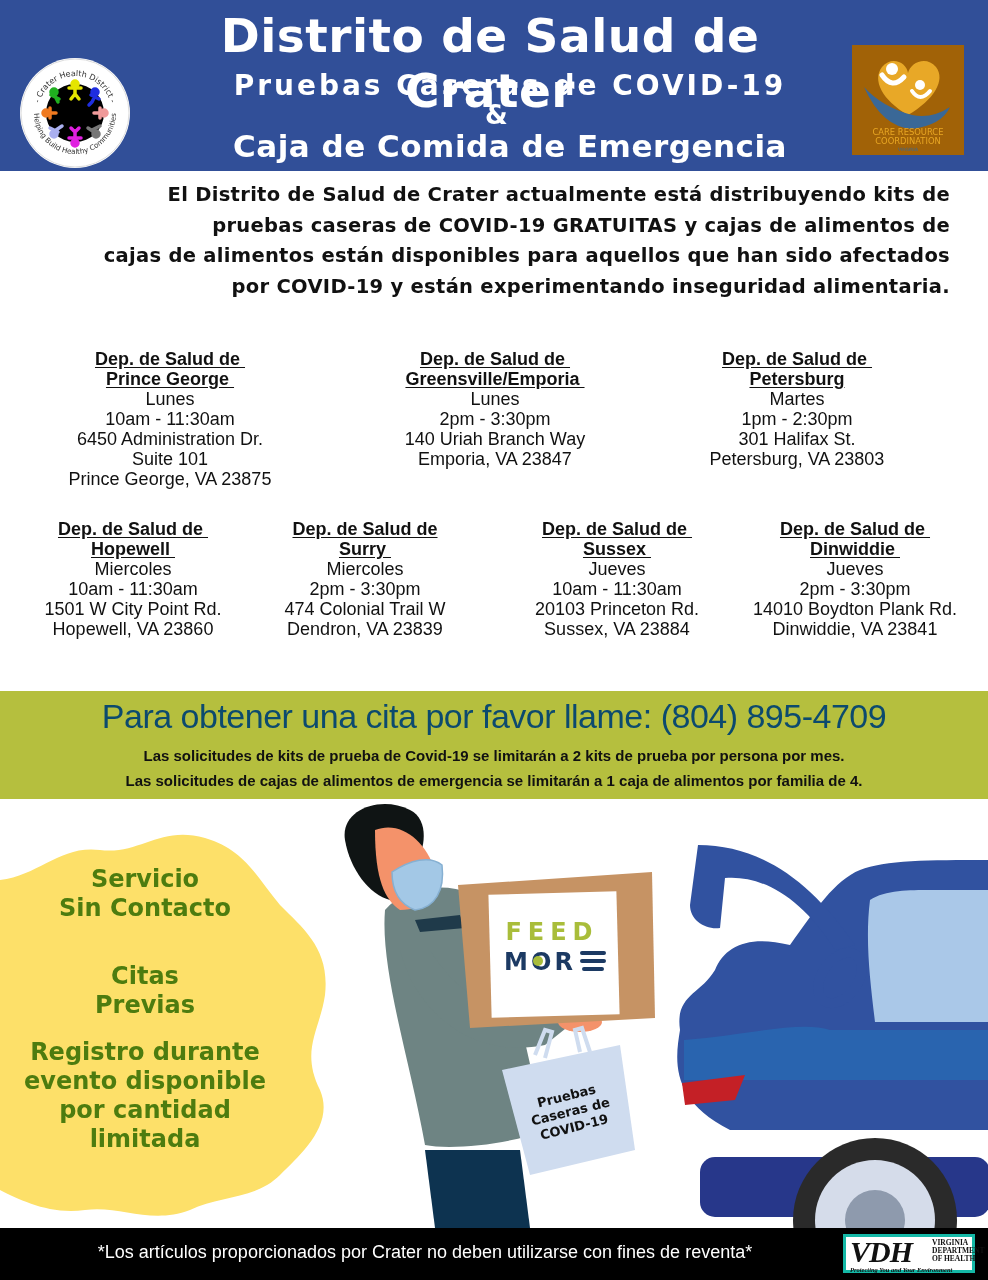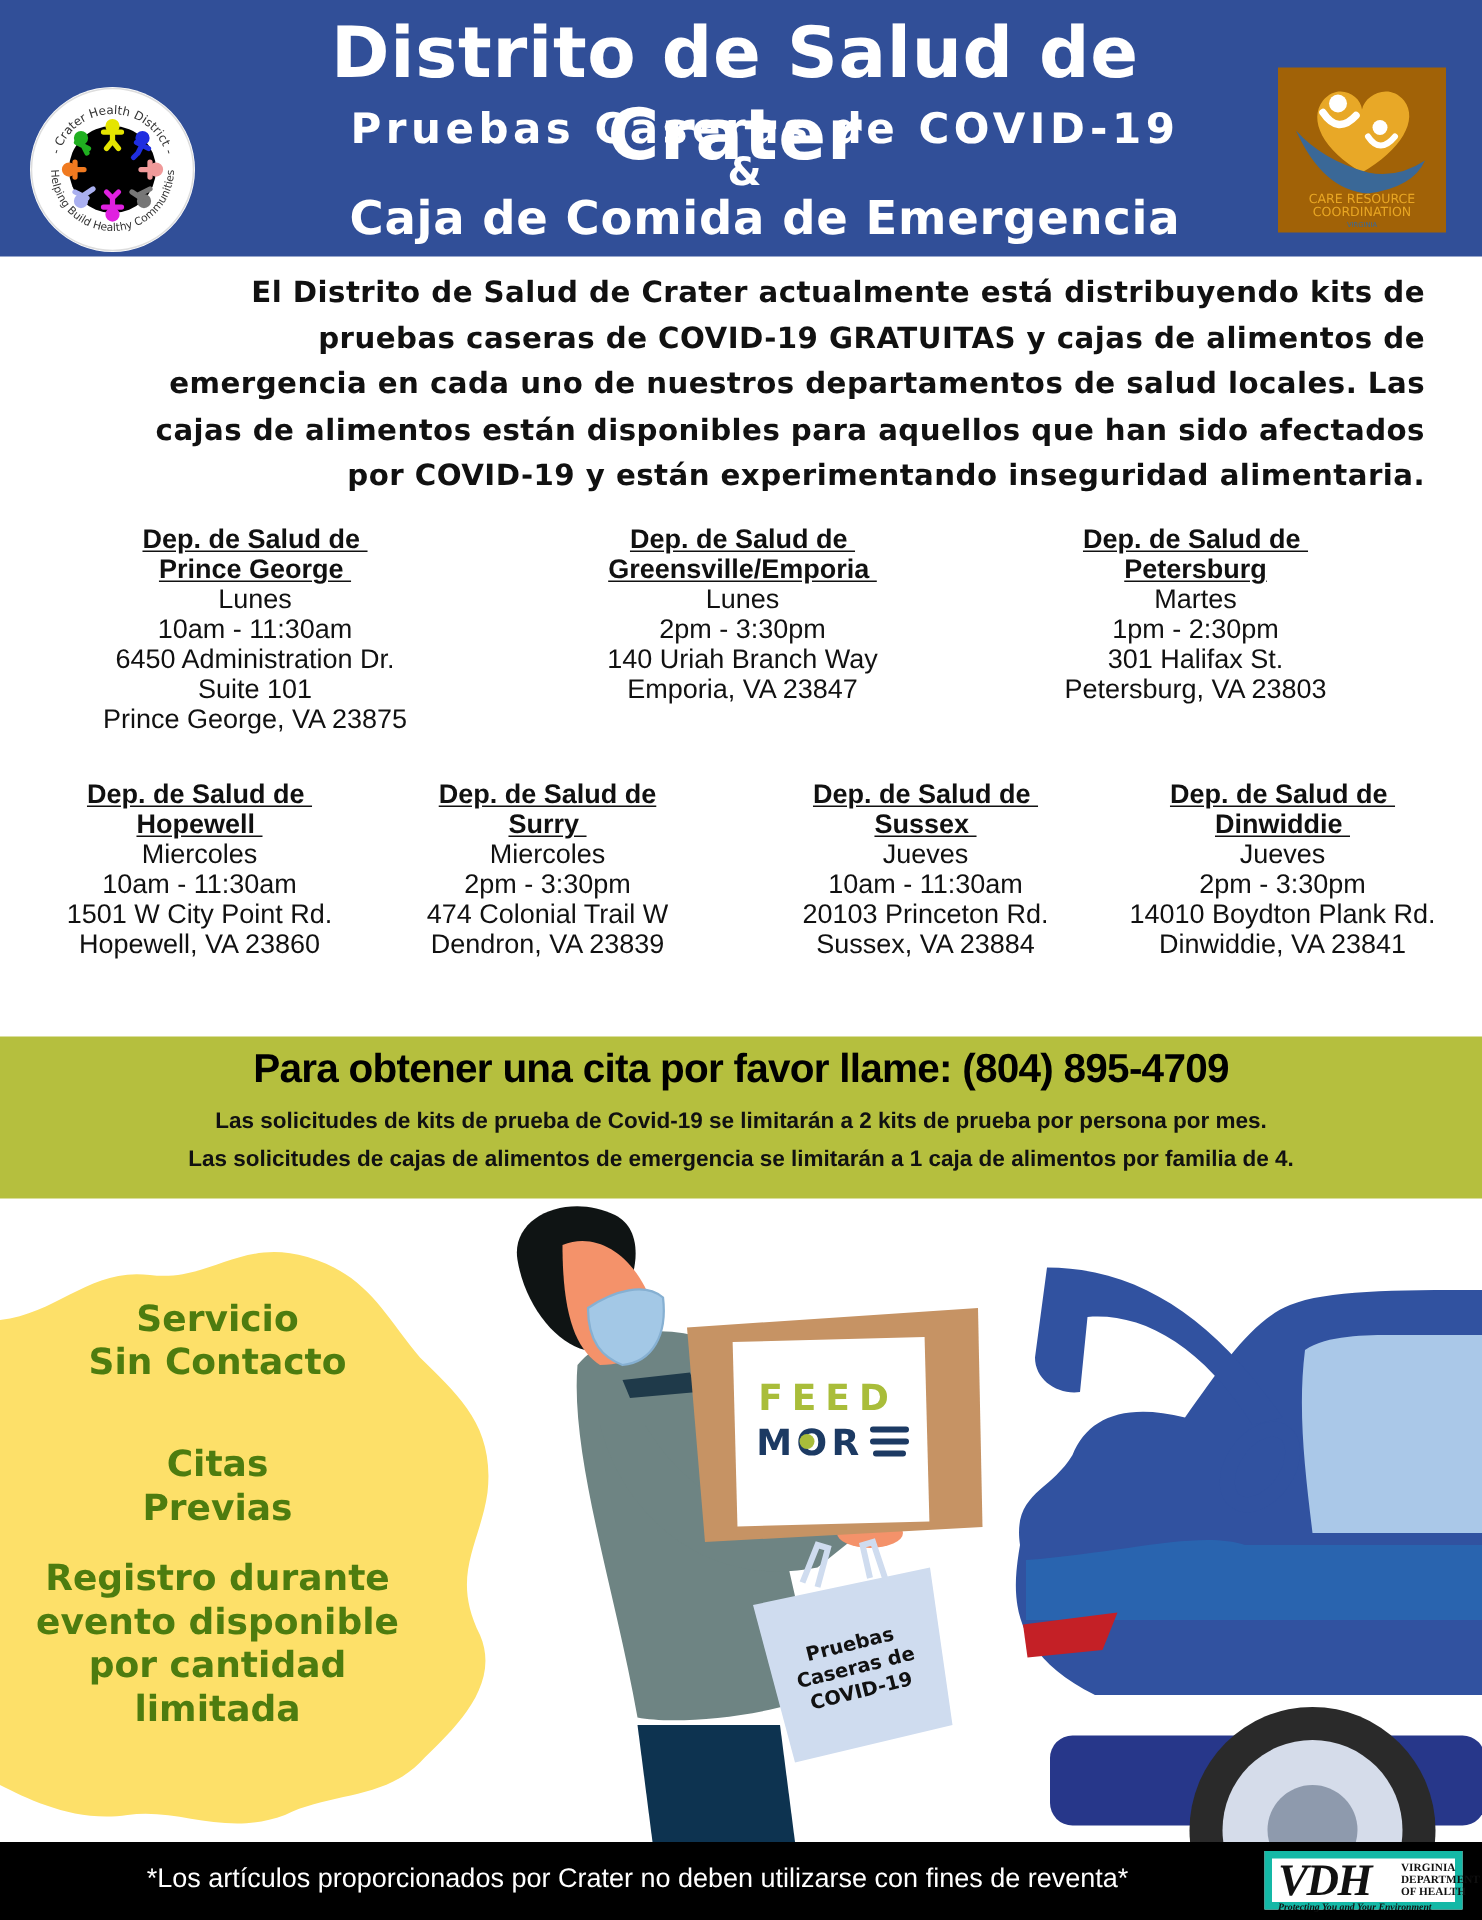--- a/index.html
+++ b/index.html
@@ -21,35 +21,35 @@
   
   .intro { position: absolute; left: 40px; width: 910px; top: 180px; text-align: right; font-weight: bold; font-size: 19.5px; line-height: 30.5px; letter-spacing: 0.3px; color: #111; }
 
   
   .loc { position: absolute; text-align: center; font-family: "Liberation Sans", sans-serif; font-size: 18px; line-height: 20px; color: #111; }
   .loc .nm { font-weight: bold; text-decoration: underline; text-underline-offset: 2px; white-space: pre; }
   .loc .ln { white-space: nowrap; }
 
   
   .green { position: absolute; left: 0; top: 691px; width: 988px; height: 108px; background: #b5bf3e; text-align: center; }
-  .green .call { margin-top: 6px; font-family: "Liberation Sans", sans-serif; font-weight: bold; font-size: 27px; letter-spacing: -0.5px; color: #000000; }
+  .green .call { margin-top: 6px; font-family: "Liberation Sans", sans-serif; font-weight: normal; font-size: 34px; letter-spacing: -0.5px; color: #0c4a6e; }
   .green .lim { font-family: "Liberation Sans", sans-serif; font-weight: bold; font-size: 15px; line-height: 25px; color: #111; }
   .green .lim1 { margin-top: 7px; }
 
   
   .blob { position: absolute; left: 0; top: 820px; width: 330px; height: 400px; }
   .blob svg { position: absolute; left: 0; top: 0; }
   .blob-text { position: absolute; left: 10px; width: 270px; text-align: center; font-family: "DejaVu Sans", sans-serif; font-weight: bold; font-size: 24px; line-height: 29px; color: #4d7c0f; }
 
   .art { position: absolute; left: 330px; top: 800px; width: 658px; height: 428px; }
 
   
   .footer { position: absolute; left: 0; top: 1228px; width: 988px; height: 52px; background: #000000; }
   .footer .note { position: absolute; left: 30px; top: 14px; width: 790px; text-align: center; font-family: "Liberation Sans", sans-serif; font-size: 18px; color: #fff; }
-  .vdh { position: absolute; left: 843px; top: 1234px; width: 132px; height: 39px; background: #fff; border: 5px solid #14b8a6; }
+  .vdh { position: absolute; left: 843px; top: 1234px; width: 132px; height: 39px; background: #fff; border: 3px solid #14b8a6; }
   .vdh .big { position: absolute; left: 4px; top: 0px; font-family: "Liberation Serif", serif; font-weight: bold; font-style: italic; font-size: 30px; line-height: 30px; color: #111; letter-spacing: -1px; }
   .vdh .small { position: absolute; left: 86px; top: 2px; font-family: "Liberation Serif", serif; font-size: 7.5px; line-height: 8px; color: #111; font-weight: bold; }
   .vdh .tag { position: absolute; left: 4px; top: 29px; font-family: "Liberation Serif", serif; font-style: italic; font-size: 6.5px; color: #111; font-weight: bold; }
 </style>
 </head>
 <body>
 
 <div class="header">
   <div class="logo-crater">
     <svg viewBox="0 0 110 110">
@@ -119,21 +119,20 @@
       <text x="56" y="90" text-anchor="middle" font-family="DejaVu Sans, sans-serif" font-size="8.4" fill="#e8a623">CARE RESOURCE</text>
       <text x="56" y="99" text-anchor="middle" font-family="DejaVu Sans, sans-serif" font-size="8.4" fill="#e8a623">COORDINATION</text>
       <text x="56" y="106" text-anchor="middle" font-family="DejaVu Sans, sans-serif" font-size="4.5" fill="#3a6897">VIRGINIA</text>
     </svg>
   </div>
 </div>
 
 <div class="intro">
   <div>El Distrito de Salud de Crater actualmente está distribuyendo kits de</div>
   <div>pruebas caseras de COVID-19 GRATUITAS y cajas de alimentos de</div>
-  <div>emergencia en cada uno de nuestros departamentos de salud locales. Las</div>
   <div>cajas de alimentos están disponibles para aquellos que han sido afectados</div>
   <div>por COVID-19 y están experimentando inseguridad alimentaria.</div>
 </div>
 
 <div class="loc" style="left:55px; width:230px; top:349px;">
   <div class="nm">Dep. de Salud de </div>
   <div class="nm">Prince George </div>
   <div class="ln">Lunes</div>
   <div class="ln">10am - 11:30am</div>
   <div class="ln">6450 Administration Dr.</div>

